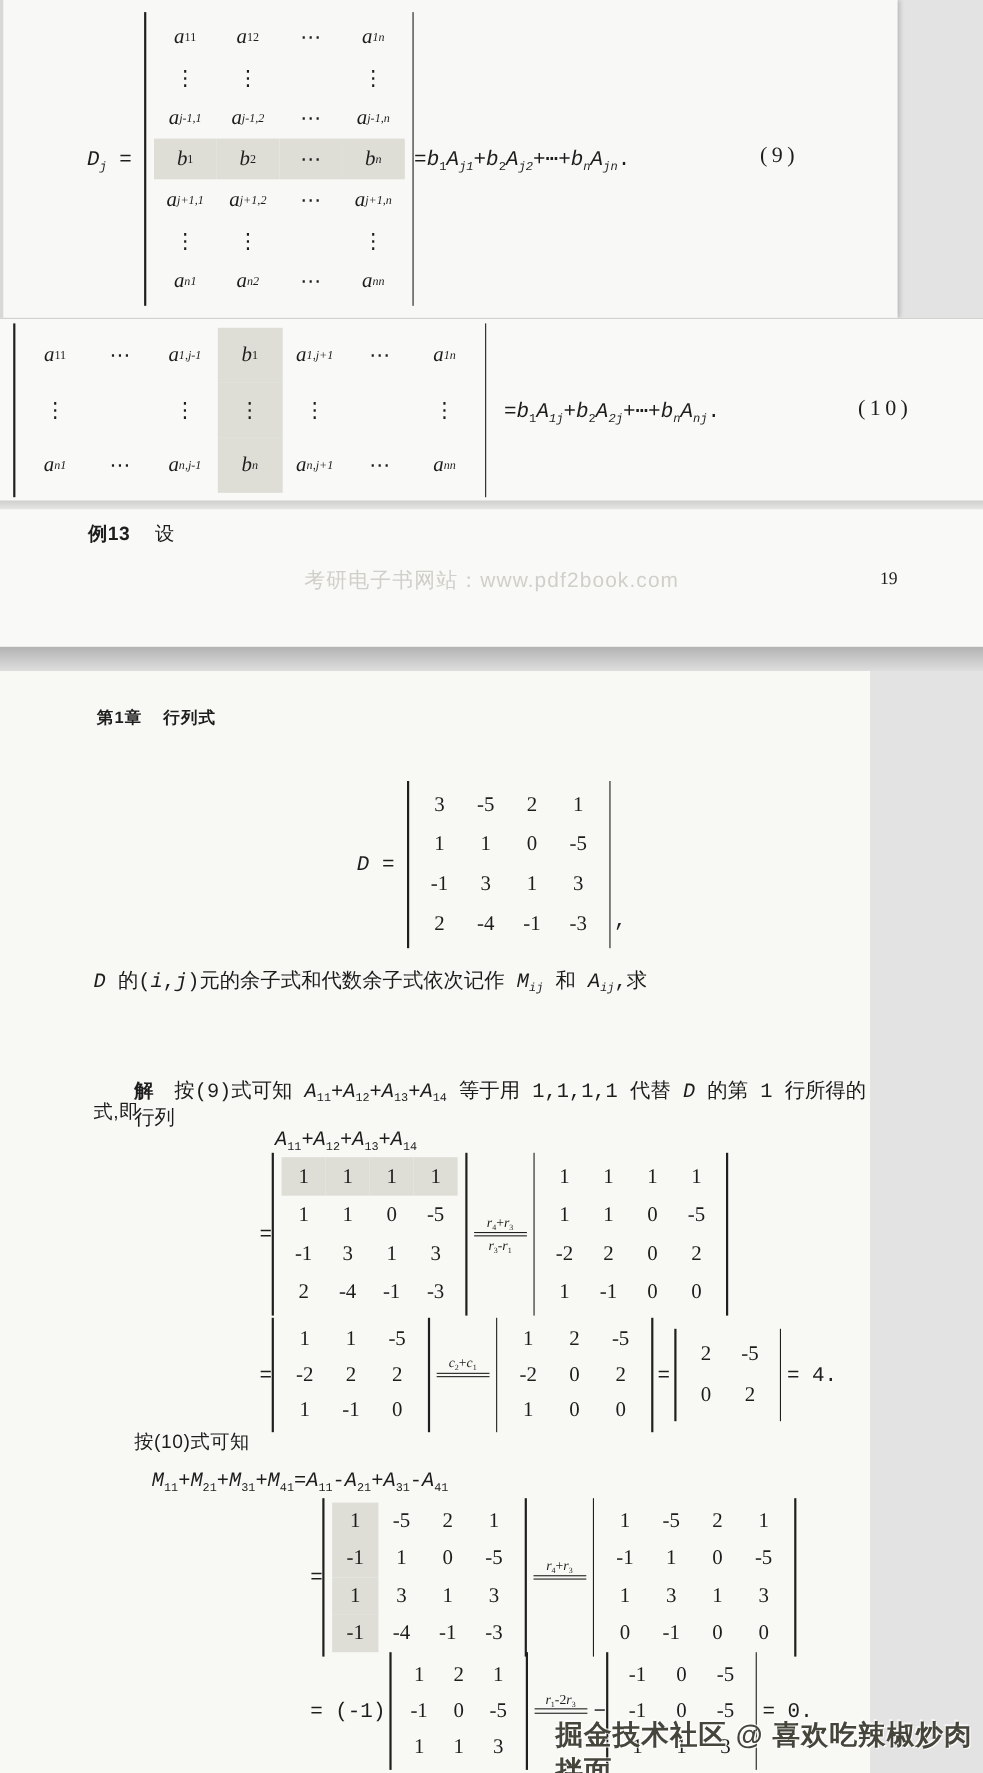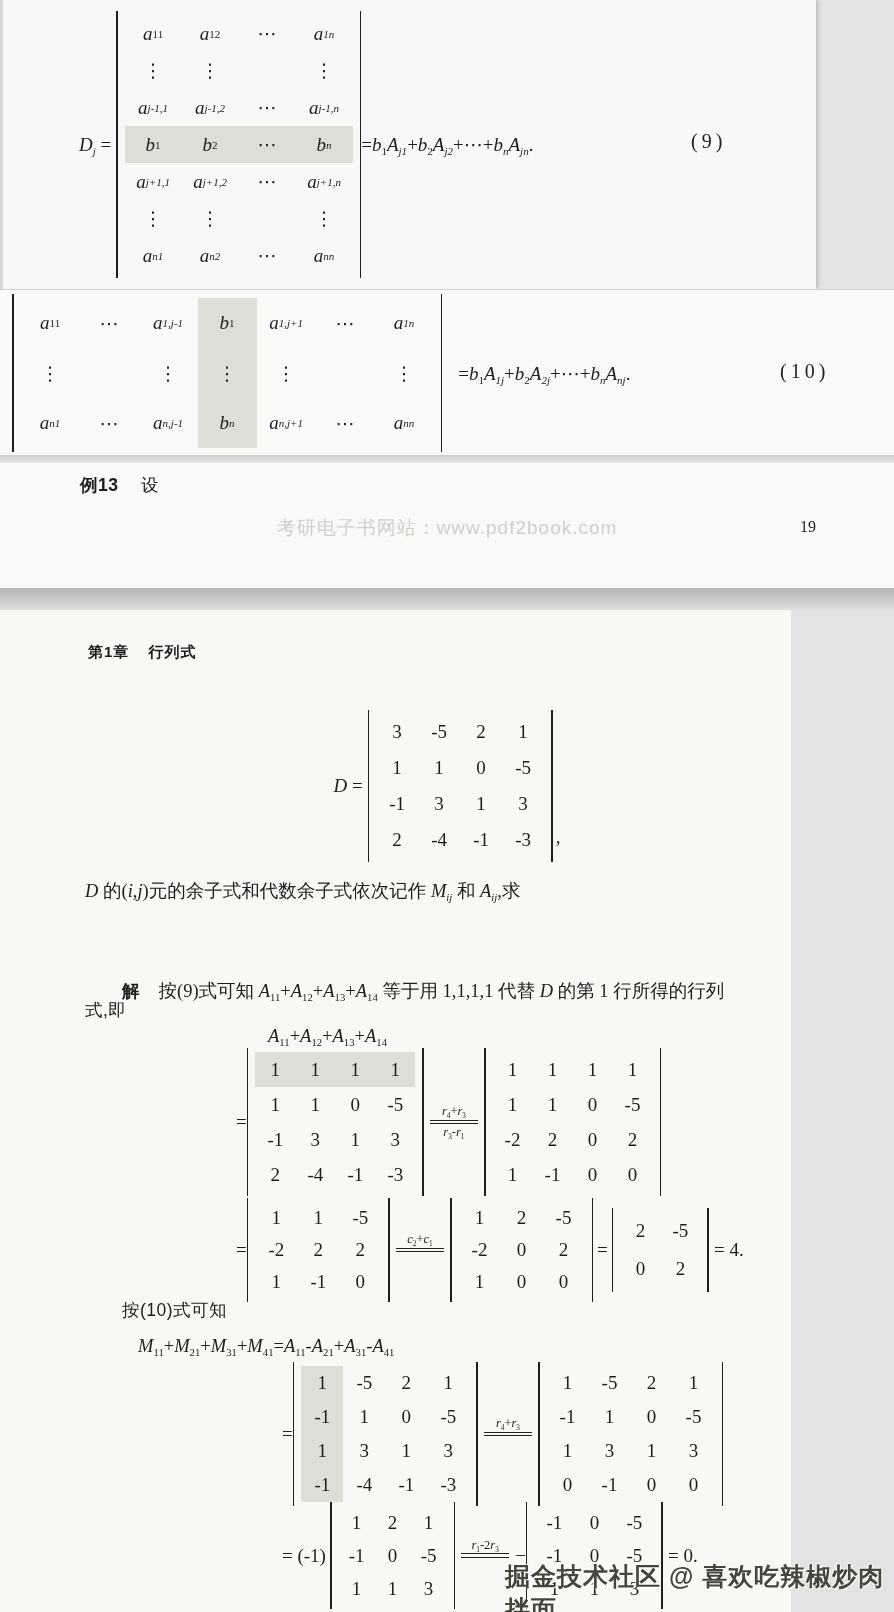--- a/index.html
+++ b/index.html
@@ -12,21 +12,21 @@
   .pageB{position:absolute;top:289px;left:0;width:894px;height:166px;background:#f9f9f7;
          border-top:1px solid #d2d2d0;}
   .divider1{position:absolute;top:455px;left:0;width:894px;height:8px;
          background:linear-gradient(#cfcfcd,#e6e6e4);}
   .pageC{position:absolute;top:463px;left:0;width:894px;height:144px;background:#f9f9f7;}
   .pagegap{position:absolute;top:588px;left:0;width:894px;height:22px;
          background:linear-gradient(#b3b3b3,#dedede);}
   .pageD{position:absolute;top:610px;left:0;width:791px;height:1002px;background:#f8f8f5;}
 
   
-  .fm{font-family:Liberation Serif, serif;font-size:19px;white-space:pre-wrap;}
+  .fm{font-family:Liberation Mono, monospace;font-size:19px;white-space:pre-wrap;}
   .fm i{font-style:italic;}
   sub{font-size:0.58em;line-height:0;vertical-align:-0.4em;letter-spacing:0;}
   sub i{font-style:italic;}
 
   .det{display:inline-flex;align-items:stretch;}
   .dbar{width:1.6px;background:#1f1f1f;}
   .dgrid{display:flex;flex-direction:column;justify-content:center;padding:4px 7px;}
   .mrow{display:flex;}
   .mcell{width:var(--cw,44px);height:var(--rh,36px);display:flex;align-items:center;
          justify-content:center;font-family:"Liberation Serif","DejaVu Serif",serif;font-size:19px;}
@@ -296,21 +296,21 @@
     </div>
 
     <div class="fm" style="position:absolute;left:85px;top:268px;font-size:18.5px;"><i>D</i> 的(<i>i</i>,<i>j</i>)元的余子式和代数余子式依次记作 <i>M</i><sub><i>ij</i></sub> 和 <i>A</i><sub><i>ij</i></sub>,求</div>
 
 
     <div style="position:absolute;left:122px;top:368px;">
       <span class="cn bold">解</span><span class="fm" style="font-size:18.5px;">　按(9)式可知 <i>A</i><sub>11</sub>+<i>A</i><sub>12</sub>+<i>A</i><sub>13</sub>+<i>A</i><sub>14</sub> 等于用 1,1,1,1 代替 <i>D</i> 的第 1 行所得的行列</span>
     </div>
     <div class="cn" style="position:absolute;left:85px;top:388px;">式,即</div>
 
-    <div class="fm" style="position:absolute;left:268px;top:416px;font-size:18.5px;"><i>A</i><sub>11</sub>+<i>A</i><sub>12</sub>+<i>A</i><sub>13</sub>+<i>A</i><sub>14</sub></div>
+    <div class="fm" style="position:absolute;left:250px;top:416px;font-size:18.5px;"><i>A</i><sub>11</sub>+<i>A</i><sub>12</sub>+<i>A</i><sub>13</sub>+<i>A</i><sub>14</sub></div>
 
     <div class="eqrow" style="left:236px;top:438px;">
       <span class="fm">=</span>
       <span class="det det-a">
           <span class="dbar"></span>
           <span class="dgrid">
             <span class="mrow">
               <span class="mcell hl">1</span>
               <span class="mcell hl">1</span>
               <span class="mcell hl">1</span>

